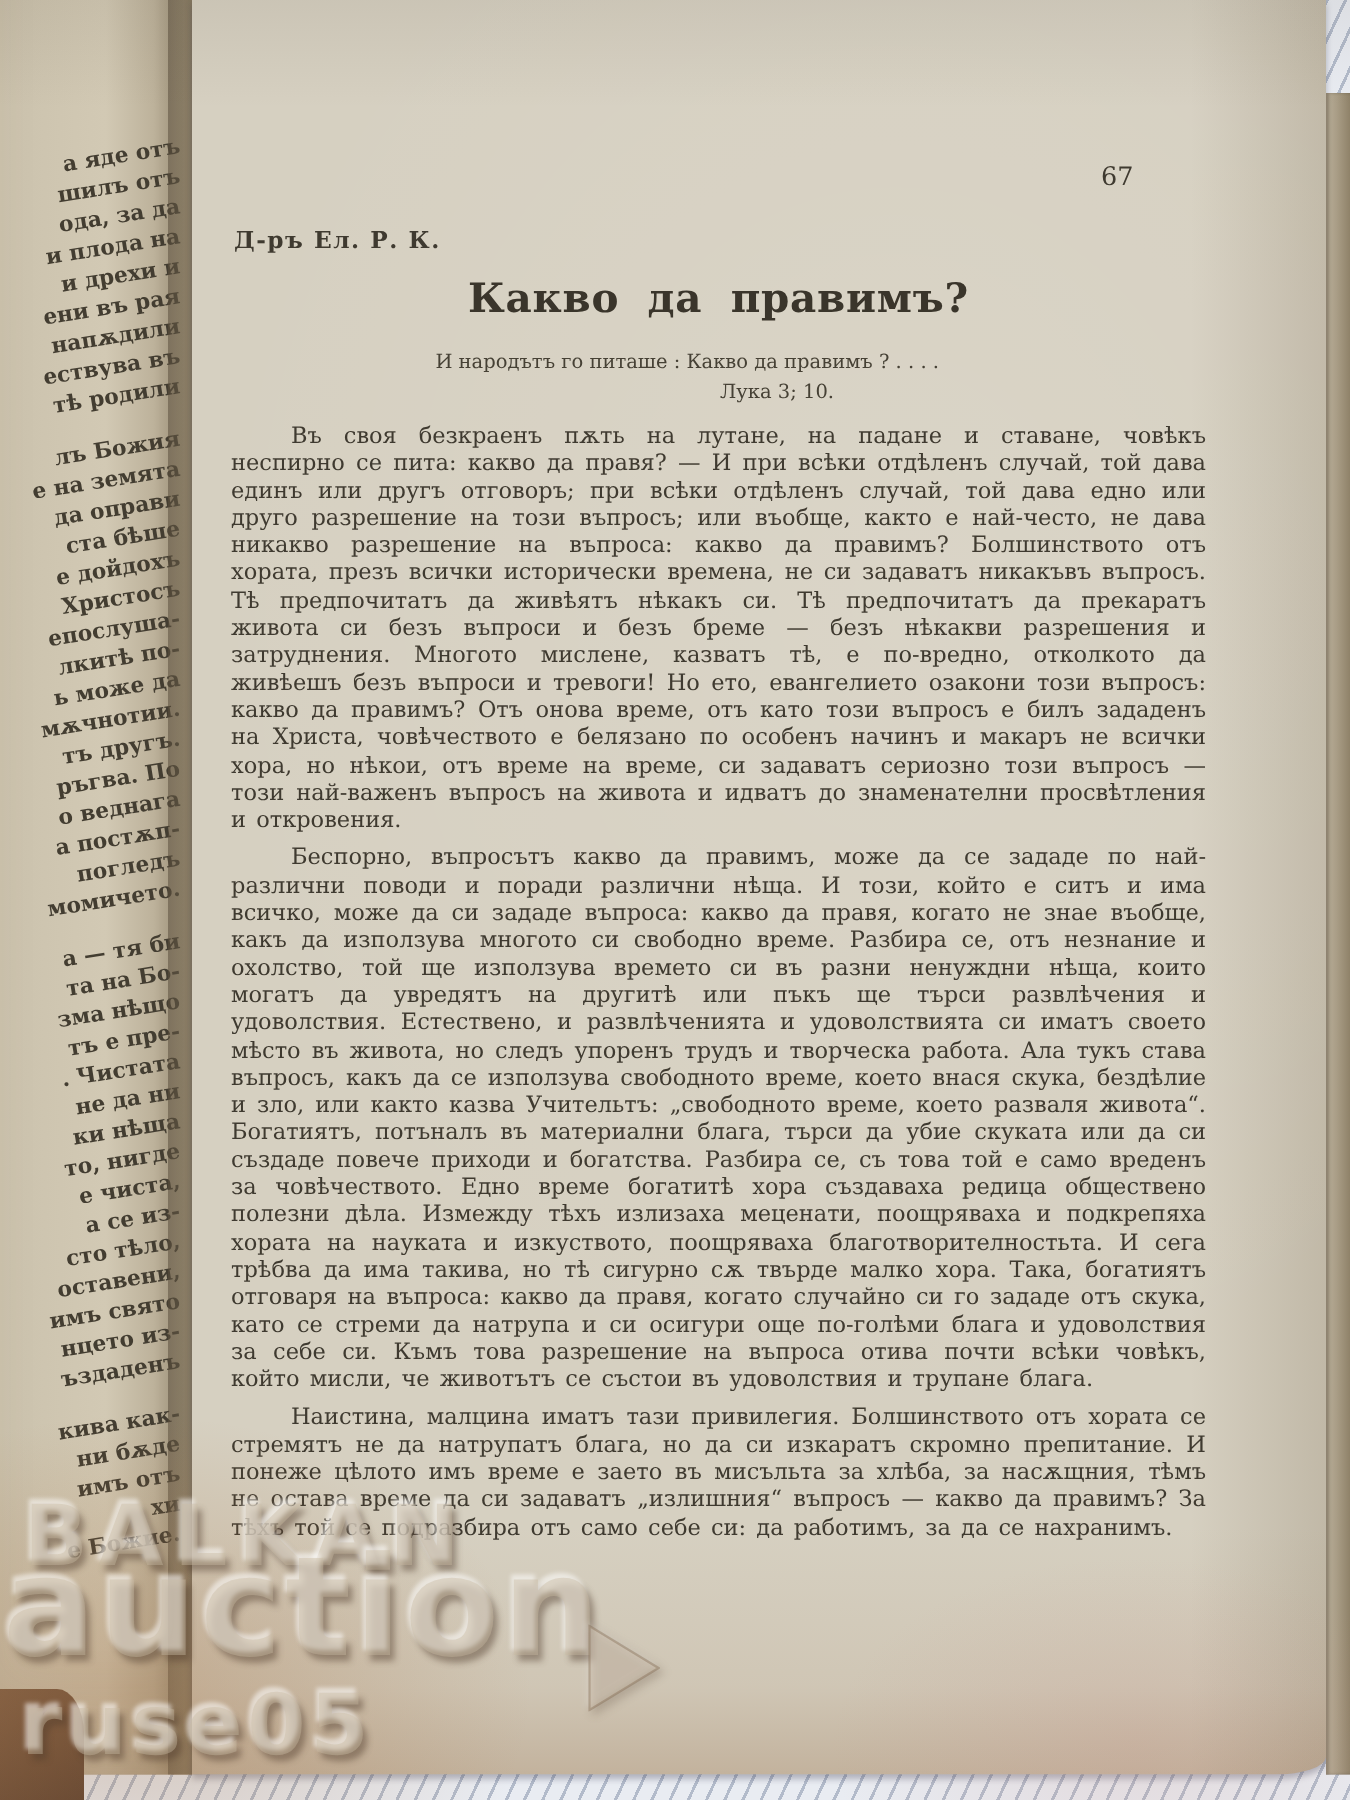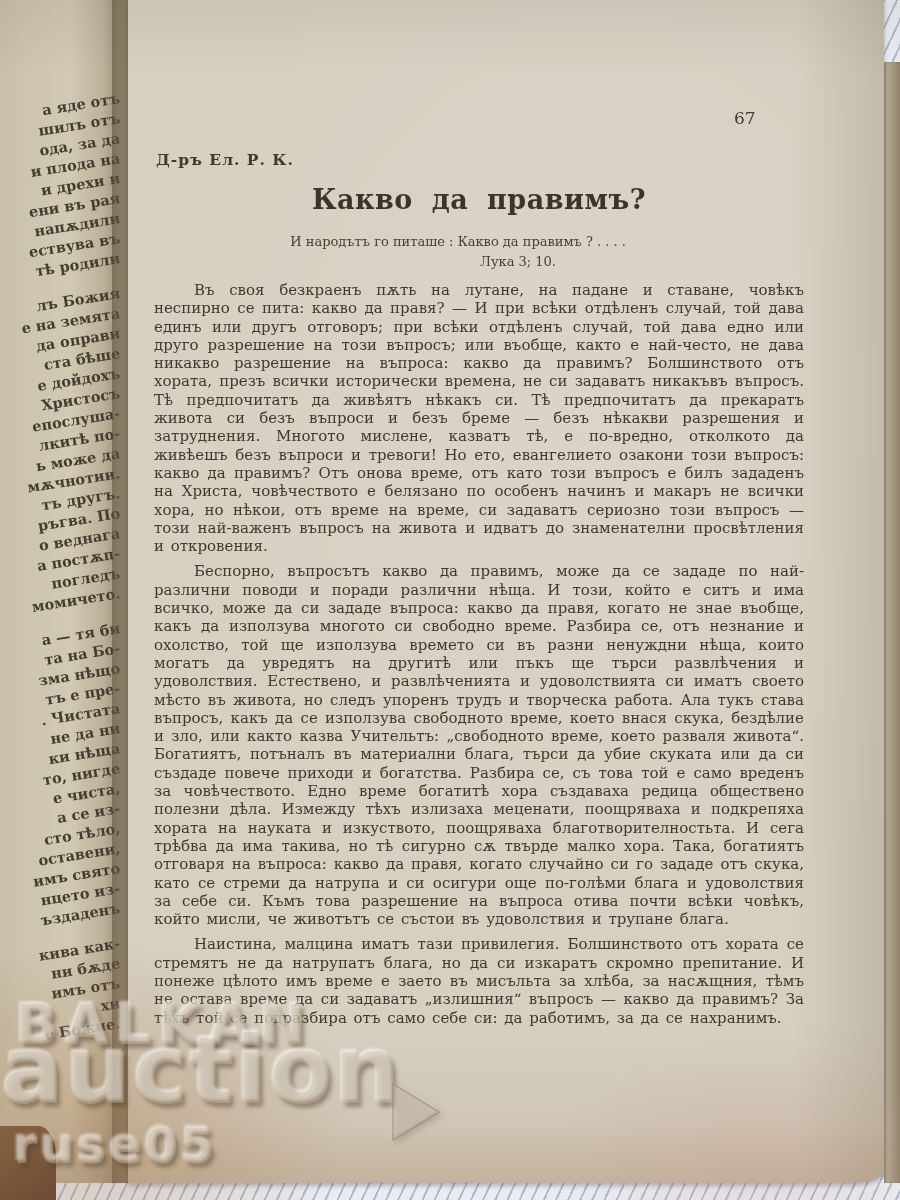--- a/index.html
+++ b/index.html
@@ -75,21 +75,21 @@
       linear-gradient(180deg, rgba(70,60,45,.08) 0%, rgba(0,0,0,0) 6%);
   }
 
   
   .wm{position:absolute;font-family:"DejaVu Sans",sans-serif;font-weight:bold;
     color:rgba(201,185,162,.42);
     text-shadow:-2px -3px 3px rgba(255,255,255,.55), 3px 4px 4px rgba(80,60,45,.45);
     white-space:nowrap;}
   .wm-balkan{left:16px;top:992px;font-size:56px;letter-spacing:7px;}
   .wm-auction{left:2px;top:1018px;font-size:92px;letter-spacing:2px;}
-  .wm-ruse{left:14px;top:1118px;font-size:48px;letter-spacing:3px;text-align:center;}
+  .wm-ruse{left:14px;top:1118px;font-size:56px;letter-spacing:3px;text-align:center;}
   .wm-play{position:absolute;left:392px;top:1083px;width:48px;height:58px;
     filter:drop-shadow(-2px -2px 2px rgba(255,255,255,.5)) drop-shadow(3px 3px 3px rgba(80,60,45,.45));}
 </style>
 </head>
 <body>
 
 <div class="book">
 
   <div class="left-page">
     <div class="left-frags">

